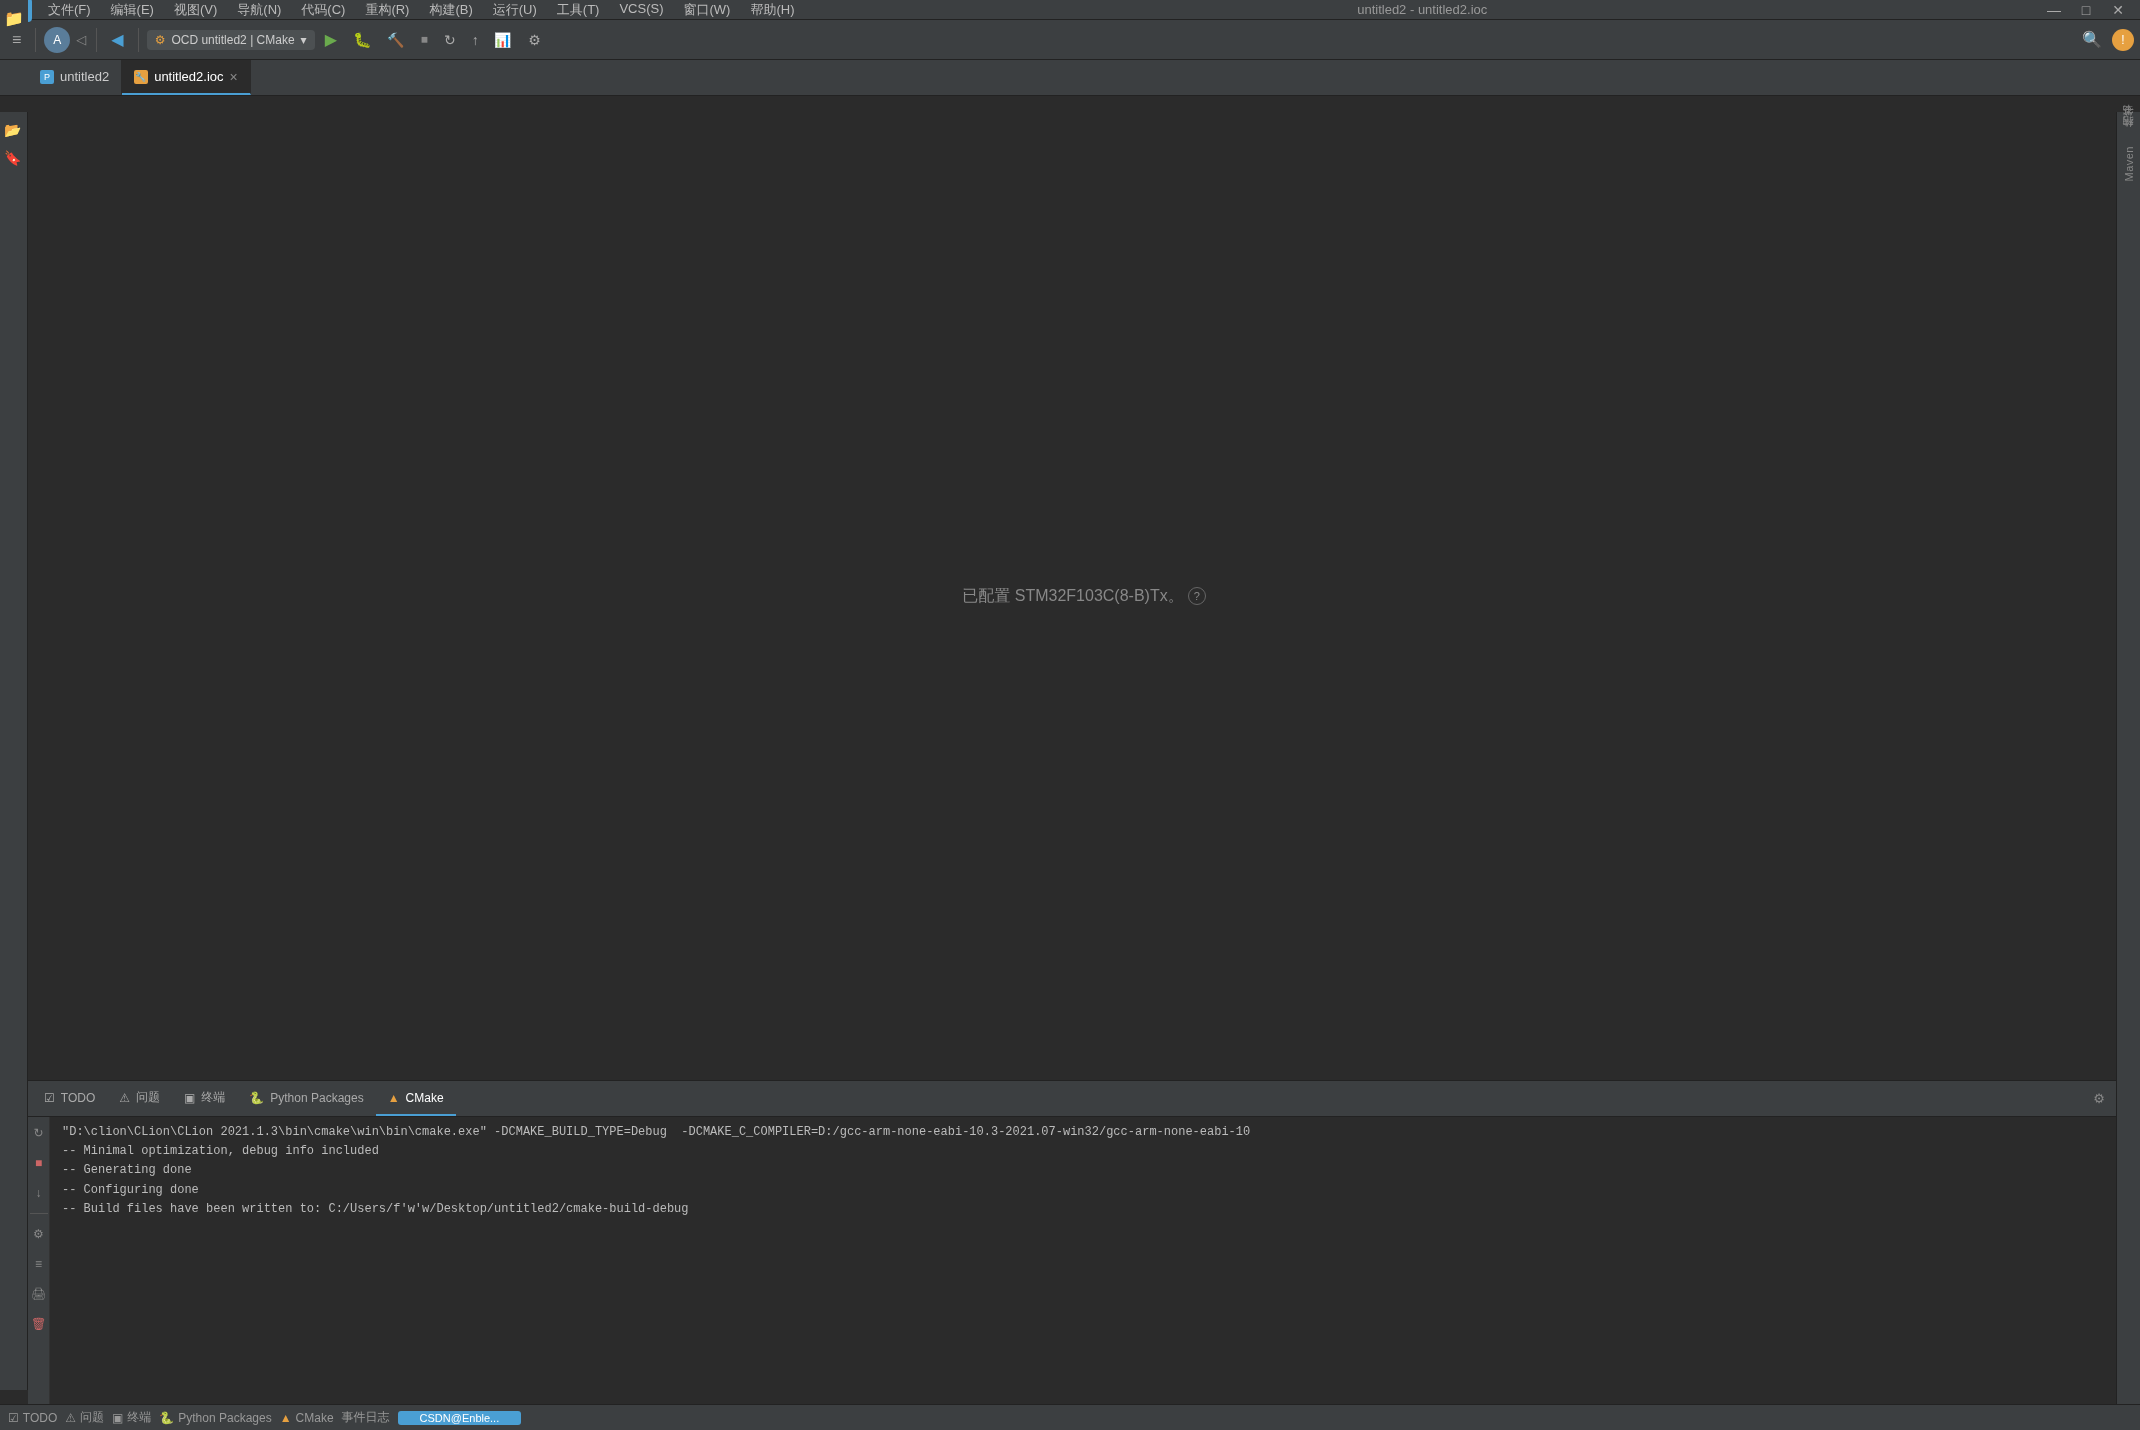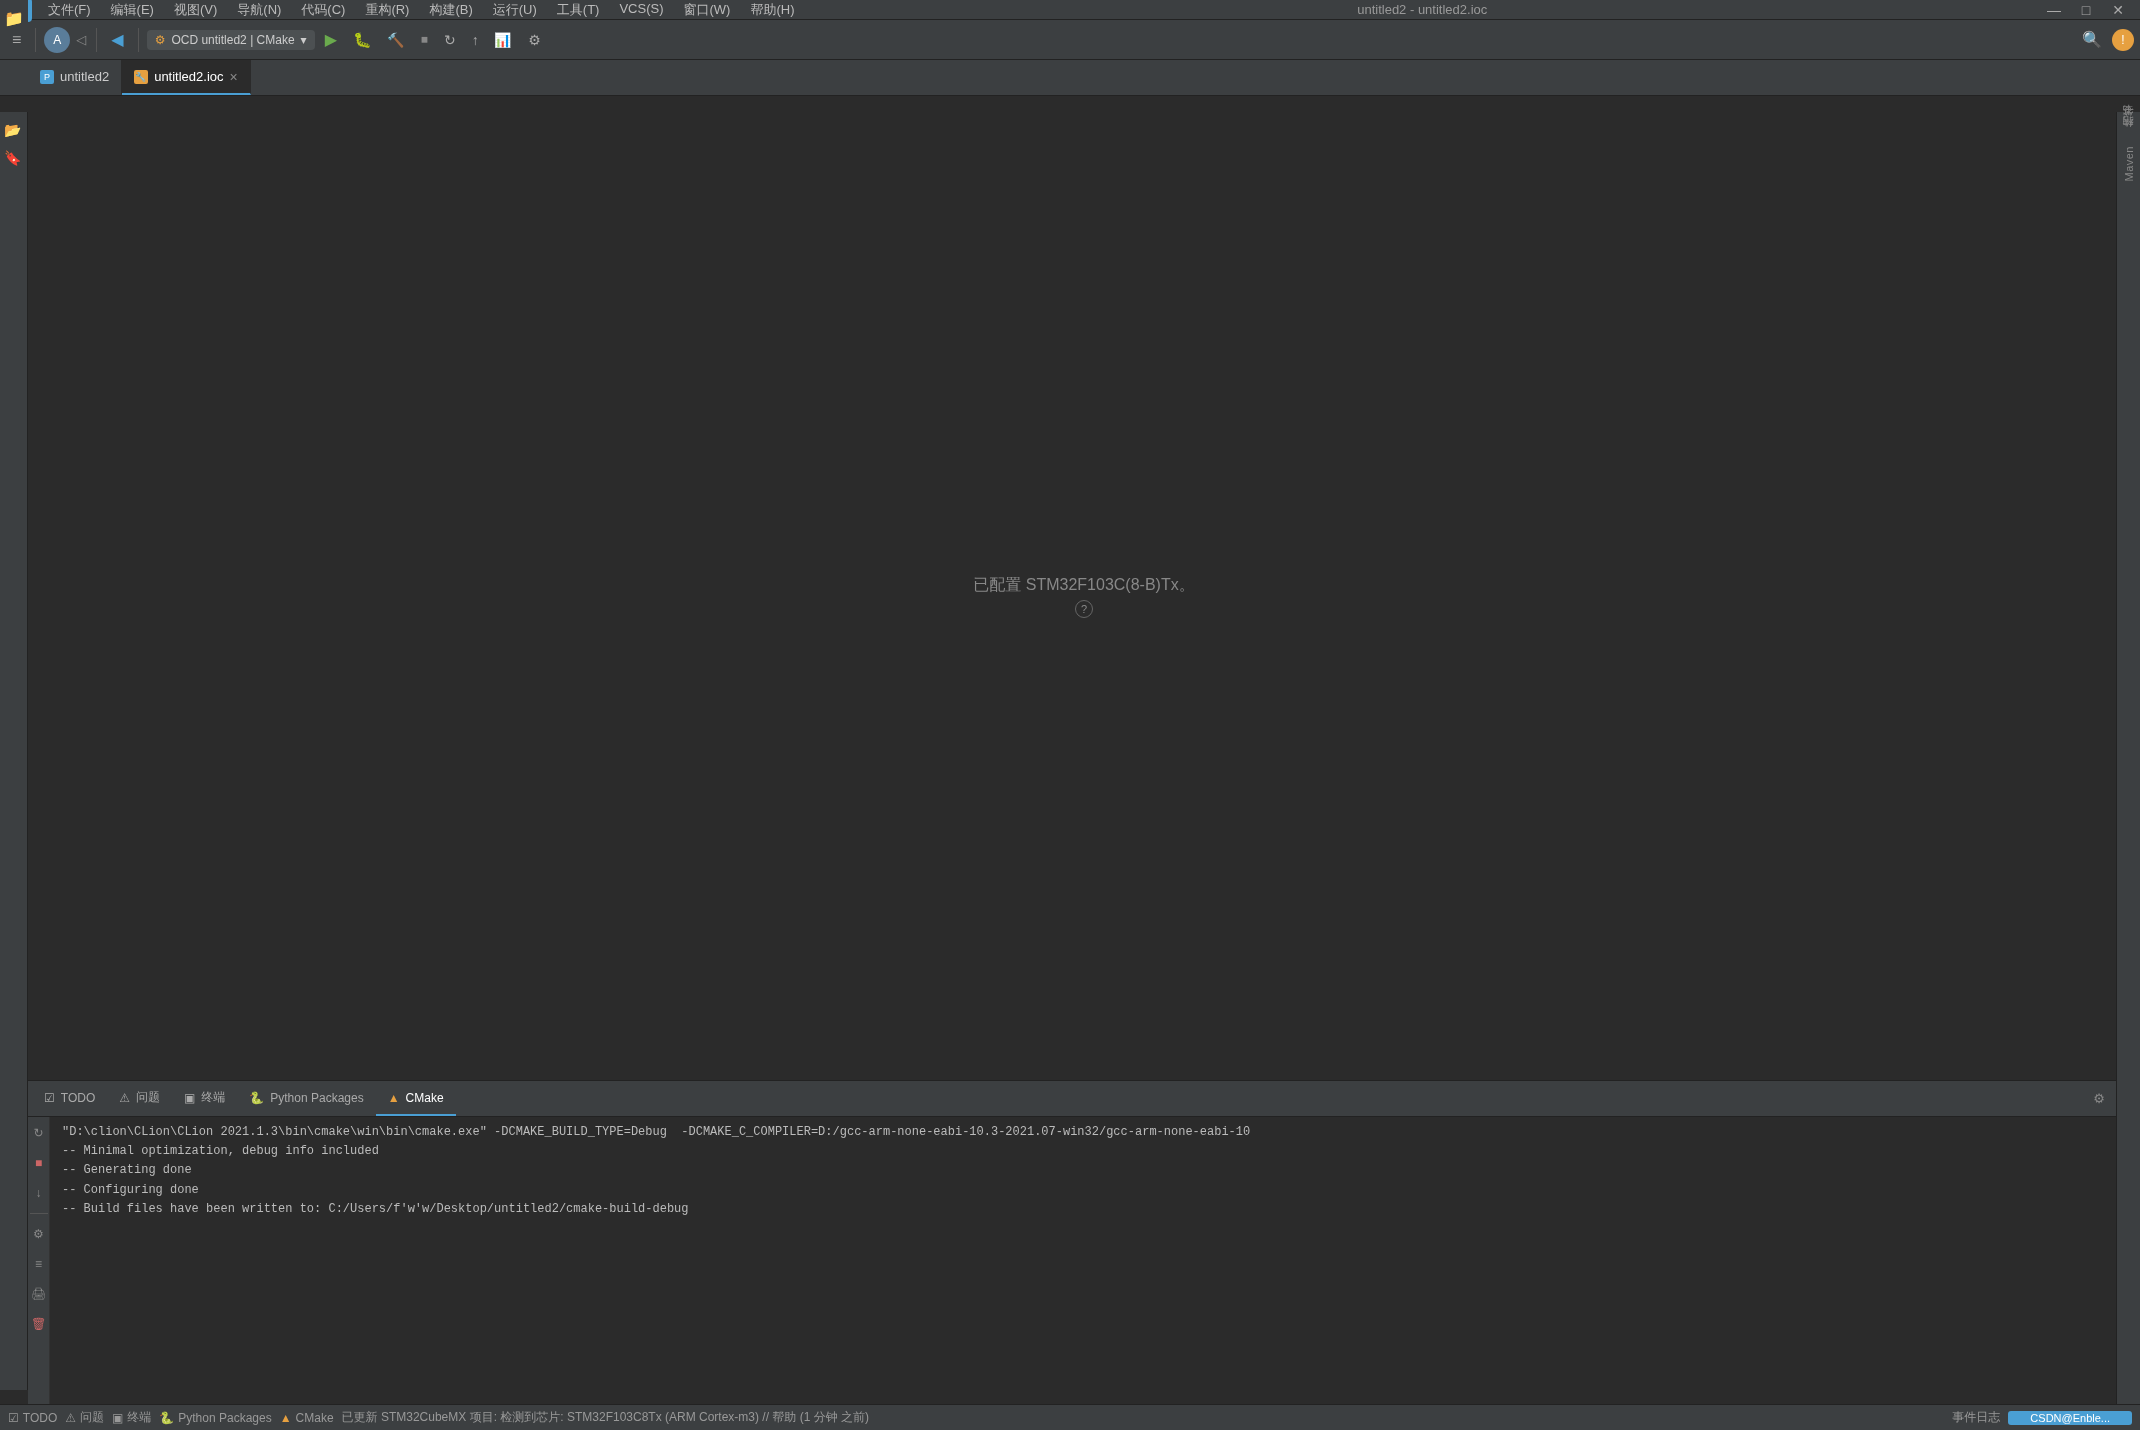--- a/index.html
+++ b/index.html
@@ -174,21 +174,20 @@
       justify-content: center;
       position: relative;
       overflow: hidden;
     }
     .chip-config-text {
       color: #888;
       font-size: 16px;
       display: flex;
       align-items: center;
       gap: 4px;
-      flex-direction: column;
     }
     .chip-config-text .question-icon {
       width: 18px; height: 18px;
       border-radius: 50%;
       border: 1px solid #666;
       display: flex; align-items: center; justify-content: center;
       font-size: 11px;
       color: #888;
       cursor: pointer;
     }
@@ -486,22 +485,19 @@
     <span>终端</span>
   </div>
   <div class="status-item">
     <span style="font-size:12px;">🐍</span>
     <span>Python Packages</span>
   </div>
   <div class="status-item">
     <span style="font-size:12px;color:#e6a040;">▲</span>
     <span>CMake</span>
   </div>
-  <div class="status-spacer">
-    <span>已更新 STM32CubeMX 项目: 检测到芯片: STM32F103C8Tx (ARM Cortex-m3) // 帮助 (1 分钟 之前)</span>
-  </div>
   <div class="status-item">
     <span>事件日志</span>
   </div>
   <div class="status-item">
     <span class="status-badge">CSDN@Enble...</span>
   </div>
 </div>
 
 </body></html>

